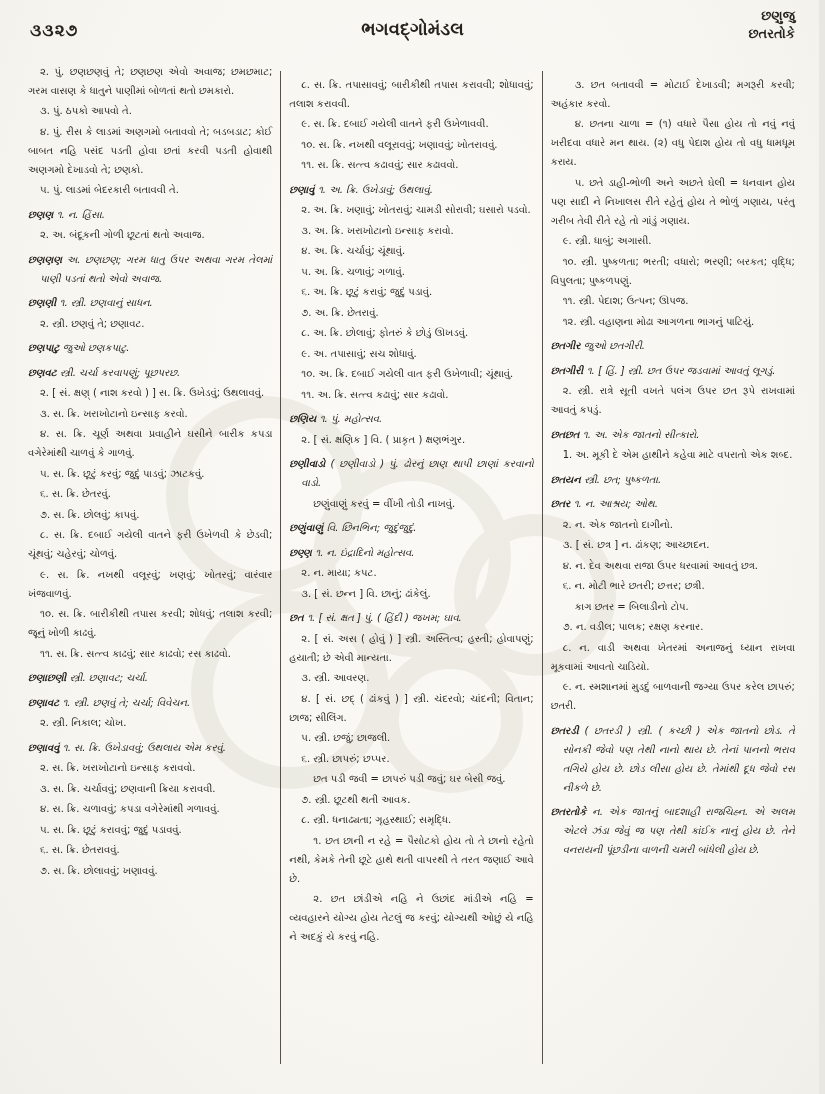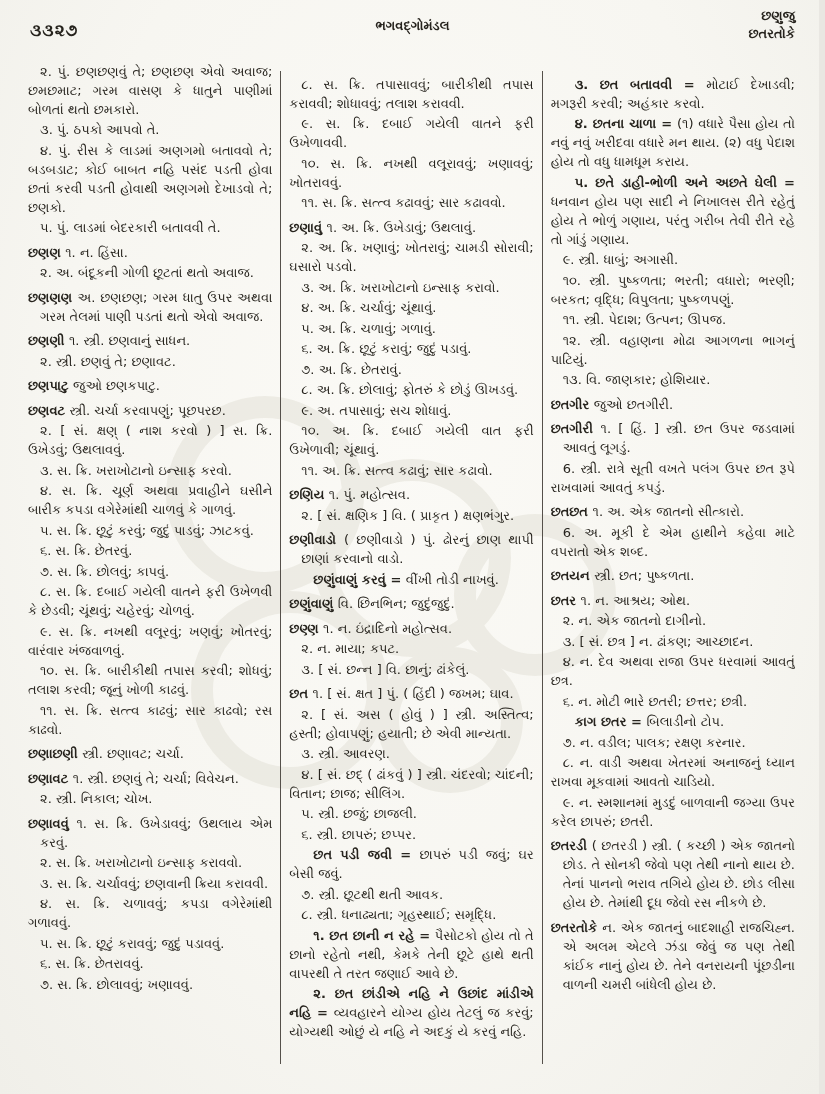--- a/index.html
+++ b/index.html
@@ -7,42 +7,42 @@
     position:relative;
     width:819px;height:1094px;
     background:radial-gradient(ellipse at 50% 38%, #fbfaf6 0%, #f7f6f1 60%, #f0efe9 100%);
     font-family:"DejaVu Sans", sans-serif;
     color:var(--ink,#26231d);
     overflow:hidden;
   }
   .watermark{position:absolute;left:150px;top:390px;z-index:0;opacity:.55;}
   .header{position:absolute;top:12px;left:30px;right:24px;height:44px;z-index:2;}
   .page-number{position:absolute;left:0;top:8px;font-weight:bold;font-size:17px;letter-spacing:1px;}
-  .page-title{position:absolute;left:0;right:0;top:6px;text-align:center;font-weight:bold;font-size:13px;}
+  .page-title{position:absolute;left:0;right:0;top:6px;text-align:center;font-weight:bold;font-size:18px;}
   .guide-words{position:absolute;right:0;top:-5px;text-align:right;font-weight:bold;font-size:13px;line-height:18px;}
   .columns{
     position:absolute;top:58px;left:28px;right:24px;bottom:30px;
     display:flex;z-index:1;
   }
   .column{
     flex:1 1 0;
     padding:2px 8px 0 8px;
-    font-size:13px;line-height:19px;
+    font-size:10px;line-height:19px;
     text-align:justify;
     overflow:hidden;
   }
   .column:first-child{padding-left:0;}
   .column:last-child{padding-right:0;}
   .column + .column{border-left:1px solid var(--rule,#55504a);margin-top:13px;}
   .para{margin:1.5px 0;}
-  .para.entry{margin-top:5.5px;padding-left:12px;text-indent:-12px;}
+  .para.entry{margin-top:5.5px;padding-left:12px;text-indent:-12px;font-style:italic;}
   .para.sense{text-indent:12px;}
   .para.sub{text-indent:24px;}
   .headword{font-weight:bold;}
-  .idiom-lead{font-weight:bold;}
+  .idiom-lead{font-weight:normal;}
 </style>
 </head>
 <body>
 
 <div class="page">
 
   <svg class="watermark" width="480" height="420" viewBox="0 0 480 420" aria-hidden="true">
     <g fill="none" stroke="#e4e2d8" stroke-width="22">
       <circle cx="115" cy="105" r="88"></circle>
       <circle cx="262" cy="168" r="88"></circle>
@@ -132,26 +132,25 @@
         <p class="para sub"><span class="idiom-lead">૨. છત છાંડીએ નહિ ને ઉછાંદ માંડીએ નહિ = </span>વ્યવહારને યોગ્ય હોય તેટલું જ કરવું; યોગ્યથી ઓછું યે નહિ ને અદકું યે કરવું નહિ.</p>
       </div>
     <div class="column">
         <p class="para sub"><span class="idiom-lead">૩. છત બતાવવી = </span>મોટાઈ દેખાડવી; મગરૂરી કરવી; અહંકાર કરવો.</p>
         <p class="para sub"><span class="idiom-lead">૪. છતના ચાળા = </span>(૧) વધારે પૈસા હોય તો નવું નવું ખરીદવા વધારે મન થાય. (૨) વધુ પેદાશ હોય તો વધુ ધામધૂમ કરાય.</p>
         <p class="para sub"><span class="idiom-lead">૫. છતે ડાહી-ભોળી અને અછતે ઘેલી = </span>ધનવાન હોય પણ સાદી ને નિખાલસ રીતે રહેતું હોય તે ભોળું ગણાય, પરંતુ ગરીબ તેવી રીતે રહે તો ગાંડું ગણાય.</p>
         <p class="para sense">૯. સ્ત્રી. ધાબું; અગાસી.</p>
         <p class="para sense">૧૦. સ્ત્રી. પુષ્કળતા; ભરતી; વધારો; ભરણી; બરકત; વૃદ્ધિ; વિપુલતા; પુષ્કળપણું.</p>
         <p class="para sense">૧૧. સ્ત્રી. પેદાશ; ઉત્પન; ઊપજ.</p>
         <p class="para sense">૧૨. સ્ત્રી. વહાણના મોઢા આગળના ભાગનું પાટિયું.</p>
-        <p class="para sense">૧૩. વિ. જાણકાર; હોશિયાર.</p>
         <p class="para entry"><span class="headword">છતગીર </span>જુઓ છતગીરી.</p>
         <p class="para entry"><span class="headword">છતગીરી </span>૧. [ હિં. ] સ્ત્રી. છત ઉપર જડવામાં આવતું લૂગડું.</p>
-        <p class="para sense">6. સ્ત્રી. રાત્રે સૂતી વખતે પલંગ ઉપર છત રૂપે રાખવામાં આવતું કપડું.</p>
+        <p class="para sense">૨. સ્ત્રી. રાત્રે સૂતી વખતે પલંગ ઉપર છત રૂપે રાખવામાં આવતું કપડું.</p>
         <p class="para entry"><span class="headword">છતછત </span>૧. અ. એક જાતનો સીત્કારો.</p>
-        <p class="para sense">6. અ. મૂકી દે એમ હાથીને કહેવા માટે વપરાતો એક શબ્દ.</p>
+        <p class="para sense">1. અ. મૂકી દે એમ હાથીને કહેવા માટે વપરાતો એક શબ્દ.</p>
         <p class="para entry"><span class="headword">છતયન </span>સ્ત્રી. છત; પુષ્કળતા.</p>
         <p class="para entry"><span class="headword">છતર </span>૧. ન. આશ્રય; ઓથ.</p>
         <p class="para sense">૨. ન. એક જાતનો દાગીનો.</p>
         <p class="para sense">૩. [ સં. છત્ર ] ન. ઢાંકણ; આચ્છાદન.</p>
         <p class="para sense">૪. ન. દેવ અથવા રાજા ઉપર ધરવામાં આવતું છત્ર.</p>
         <p class="para sense">૬. ન. મોટી ભારે છતરી; છત્તર; છત્રી.</p>
         <p class="para sub"><span class="idiom-lead">કાગ છતર = </span>બિલાડીનો ટોપ.</p>
         <p class="para sense">૭. ન. વડીલ; પાલક; રક્ષણ કરનાર.</p>
         <p class="para sense">૮. ન. વાડી અથવા ખેતરમાં અનાજનું ધ્યાન રાખવા મૂકવામાં આવતો ચાડિયો.</p>
         <p class="para sense">૯. ન. સ્મશાનમાં મુડદું બાળવાની જગ્યા ઉપર કરેલ છાપરું; છતરી.</p>

